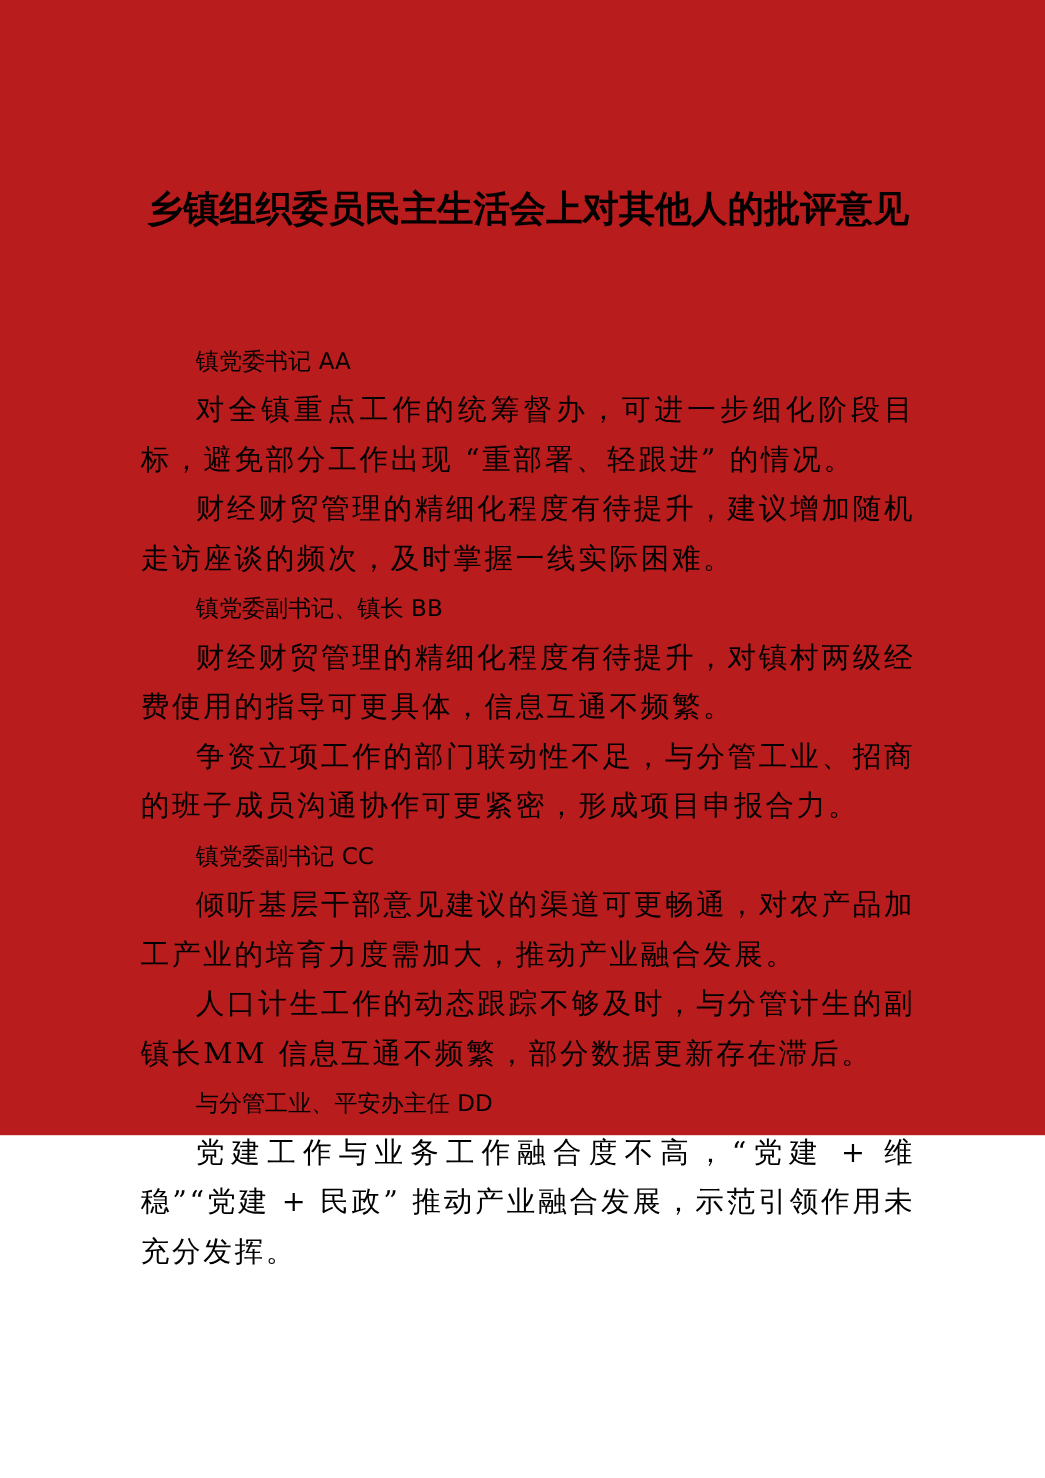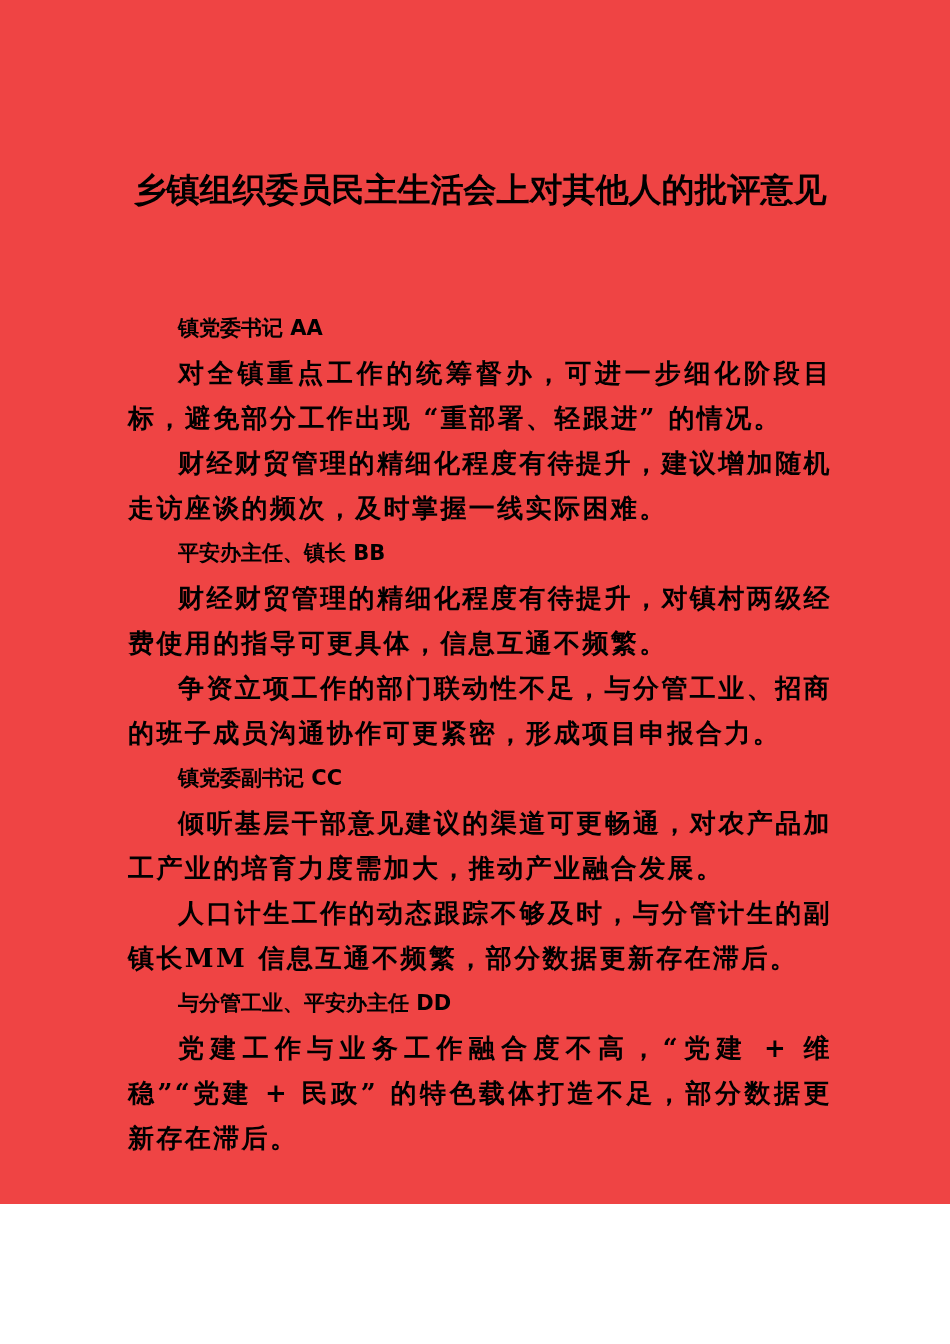--- a/index.html
+++ b/index.html
@@ -1,47 +1,47 @@
 <!DOCTYPE html>
 <html><head>
 <meta charset="utf-8">
 <style>
   html, body { margin: 0; padding: 0; background: #ffffff; }
   body { width: 950px; height: 1344px; position: relative; overflow: hidden;
          font-family: "DejaVu Serif", "Liberation Serif", serif; color: #000; }
-  .page { position: absolute; left: 0; top: 0; width: 950px; height: 1204px; background: #ef4444; }
+  .page { position: absolute; left: 0; top: 0; width: 950px; height: 1032px; background: #b91c1c; }
   .title { position: absolute; left: 120px; width: 720px; top: 166px;
            text-align: center; font-size: 33px; font-weight: bold; line-height: 48px;
            letter-spacing: 0px; font-family: "DejaVu Serif", serif; }
-  .content { position: absolute; left: 128px; width: 704px; top: 306px; font-weight: bold; }
+  .content { position: absolute; left: 128px; width: 704px; top: 306px; }
   .heading { font-family: "DejaVu Sans", sans-serif; font-size: 21px; line-height: 45px;
              text-indent: 50px; margin: 0; height: 45px; white-space: nowrap; }
   .para { font-size: 26px; line-height: 45px; text-indent: 50px; margin: 0;
           text-align: justify; text-align-last: left; letter-spacing: 2.4px; }
 </style>
 </head>
 <body>
 
 <div class="page">
   <div class="title">乡镇组织委员民主生活会上对其他人的批评意见</div>
 
   <div class="content">
     <div>
       <p class="heading">镇党委书记 AA</p>
       <p class="para">对全镇重点工作的统筹督办，可进一步细化阶段目标，避免部分工作出现 “重部署、轻跟进” 的情况。</p>
       <p class="para">财经财贸管理的精细化程度有待提升，建议增加随机走访座谈的频次，及时掌握一线实际困难。</p>
     </div>
     <div>
-      <p class="heading">平安办主任、镇长 BB</p>
+      <p class="heading">镇党委副书记、镇长 BB</p>
       <p class="para">财经财贸管理的精细化程度有待提升，对镇村两级经费使用的指导可更具体，信息互通不频繁。</p>
       <p class="para">争资立项工作的部门联动性不足，与分管工业、招商的班子成员沟通协作可更紧密，形成项目申报合力。</p>
     </div>
     <div>
       <p class="heading">镇党委副书记 CC</p>
       <p class="para">倾听基层干部意见建议的渠道可更畅通，对农产品加工产业的培育力度需加大，推动产业融合发展。</p>
       <p class="para">人口计生工作的动态跟踪不够及时，与分管计生的副镇长MM 信息互通不频繁，部分数据更新存在滞后。</p>
     </div>
     <div>
       <p class="heading">与分管工业、平安办主任 DD</p>
-      <p class="para">党建工作与业务工作融合度不高，“党建 + 维稳”“党建 + 民政” 的特色载体打造不足，部分数据更新存在滞后。</p>
+      <p class="para">党建工作与业务工作融合度不高，“党建 + 维稳”“党建 + 民政” 推动产业融合发展，示范引领作用未充分发挥。</p>
     </div>
   </div>
 </div>
 
 </body></html>

